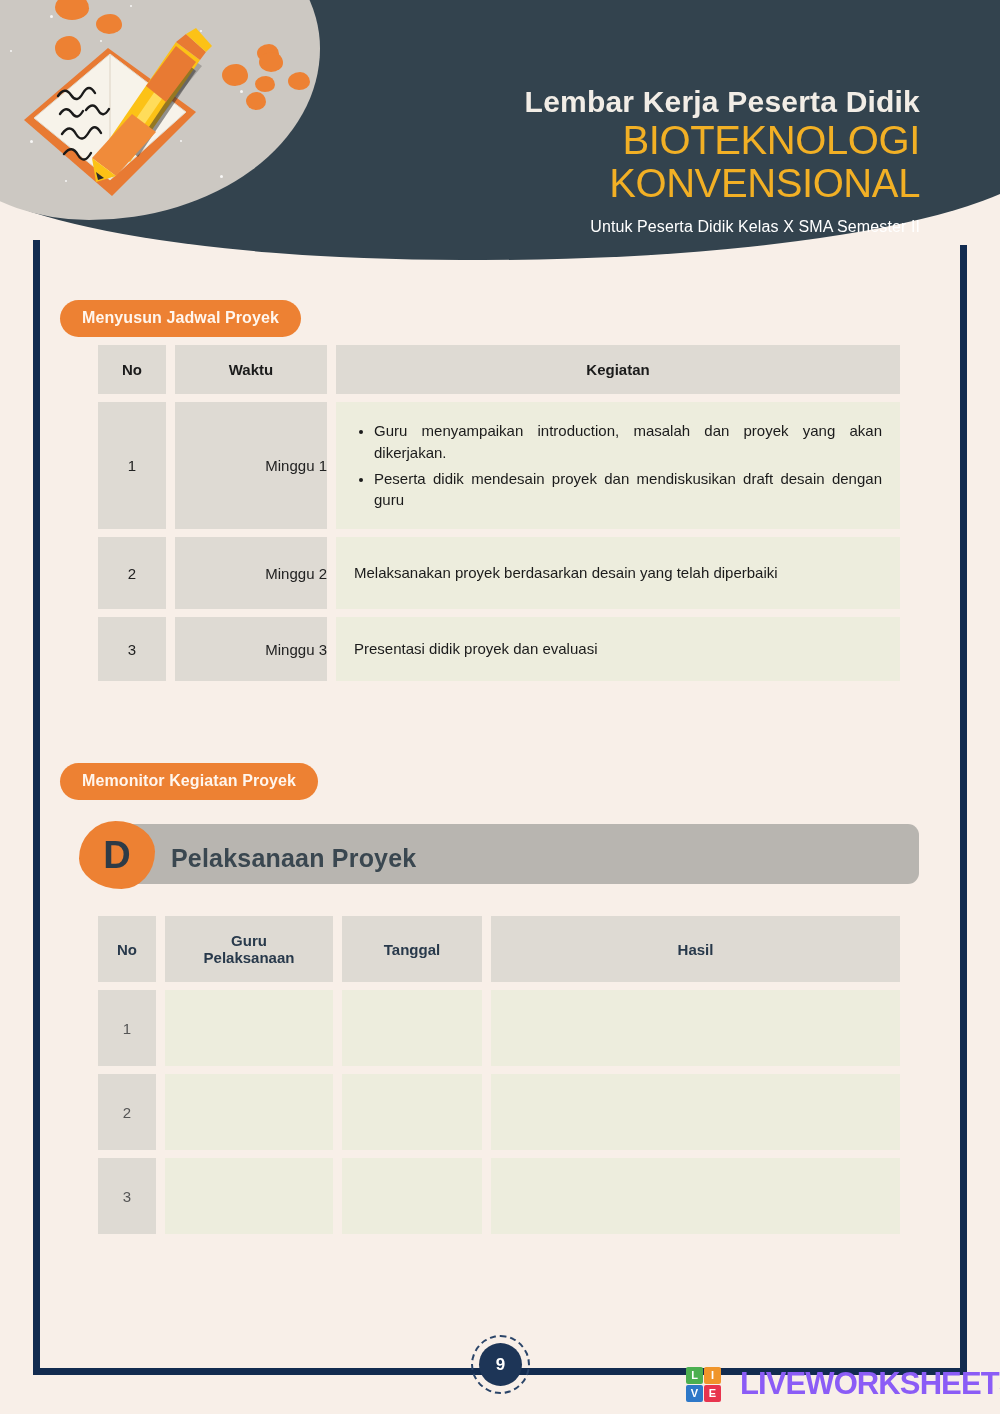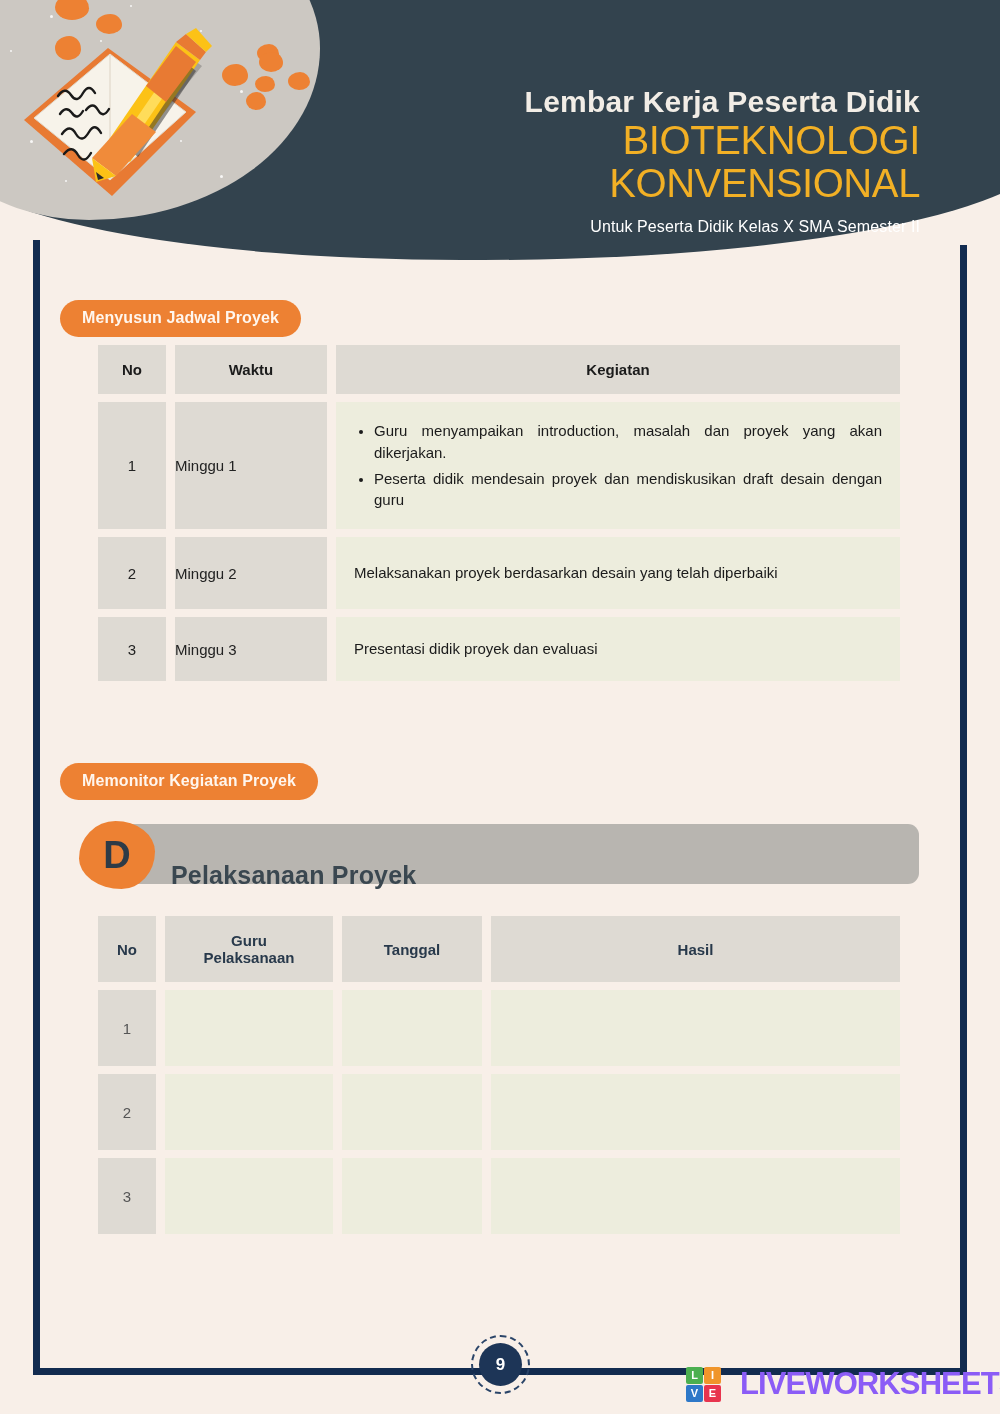--- a/index.html
+++ b/index.html
@@ -159,21 +159,21 @@
     vertical-align: middle;
   }
   .c-idx {
     background: #DEDAD3;
     text-align: center;
     font-size: 15px;
     color: #222;
   }
   .c-time {
     background: #DEDAD3;
-    text-align: left;
+    text-align: right;
     font-size: 15px;
     color: #222;
   }
   .c-act {
     background: #EDEDDD;
     font-size: 15px;
     color: #1B1B1B;
     padding: 14px 18px;
     line-height: 1.45;
     text-align: justify;
@@ -224,21 +224,21 @@
     justify-content: center;
   }
   .banner-letter {
     font-size: 38px;
     font-weight: bold;
     color: #2E3B47;
     line-height: 1;
   }
   .banner-title {
     position: absolute;
-    left: 92px; top: 17px;
+    left: 92px; top: 0;
     height: 69px;
     display: flex;
     align-items: center;
     font-size: 25px;
     font-weight: bold;
     color: #3A4750;
     letter-spacing: .2px;
   }
 
   

